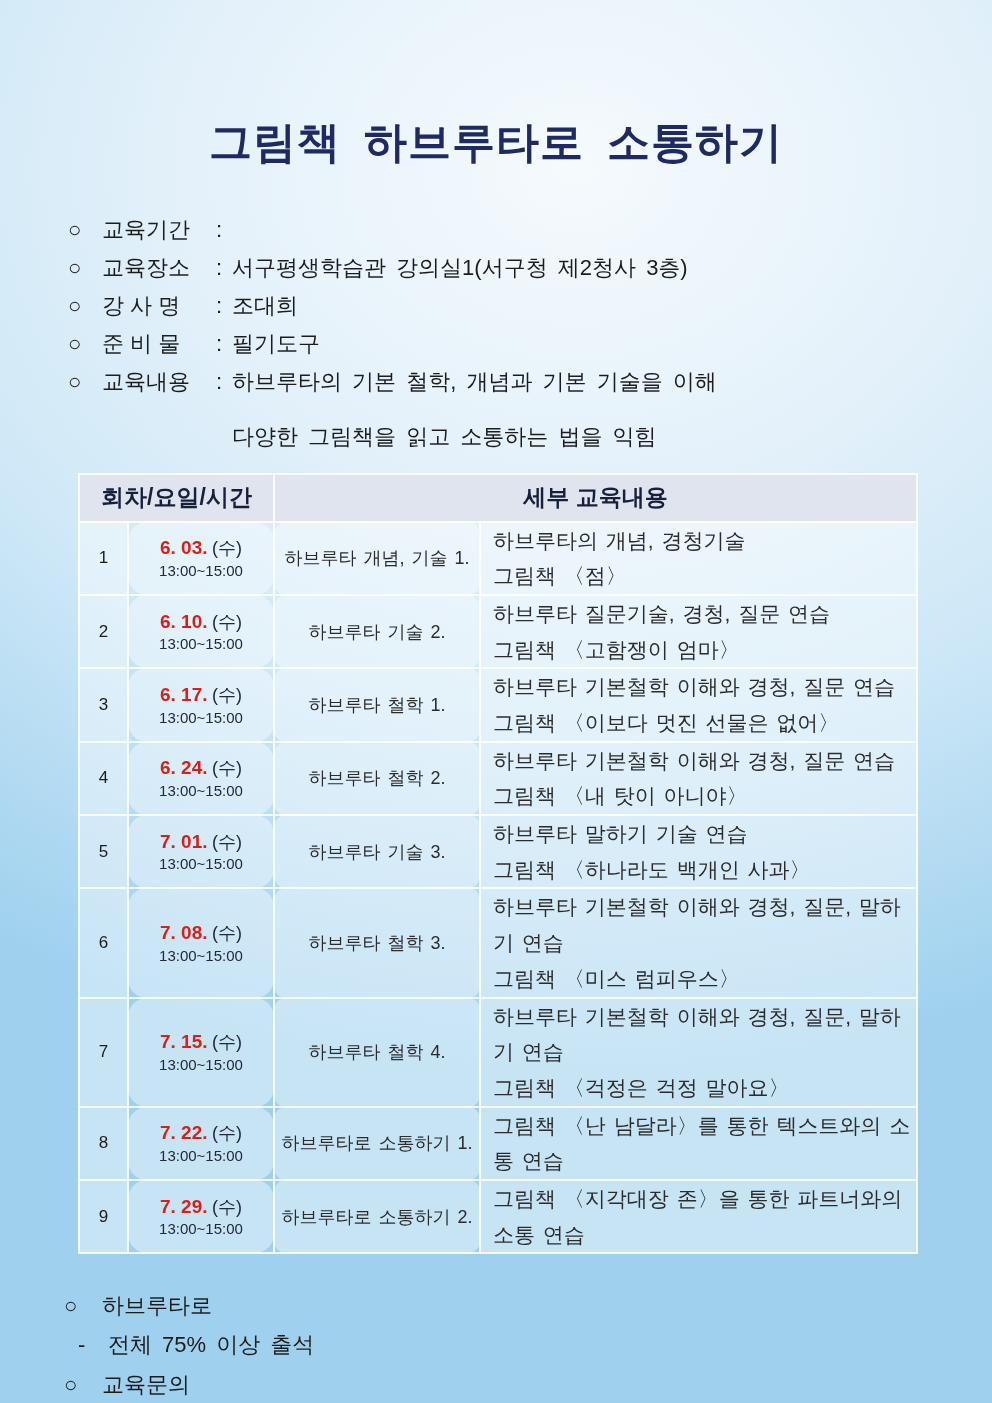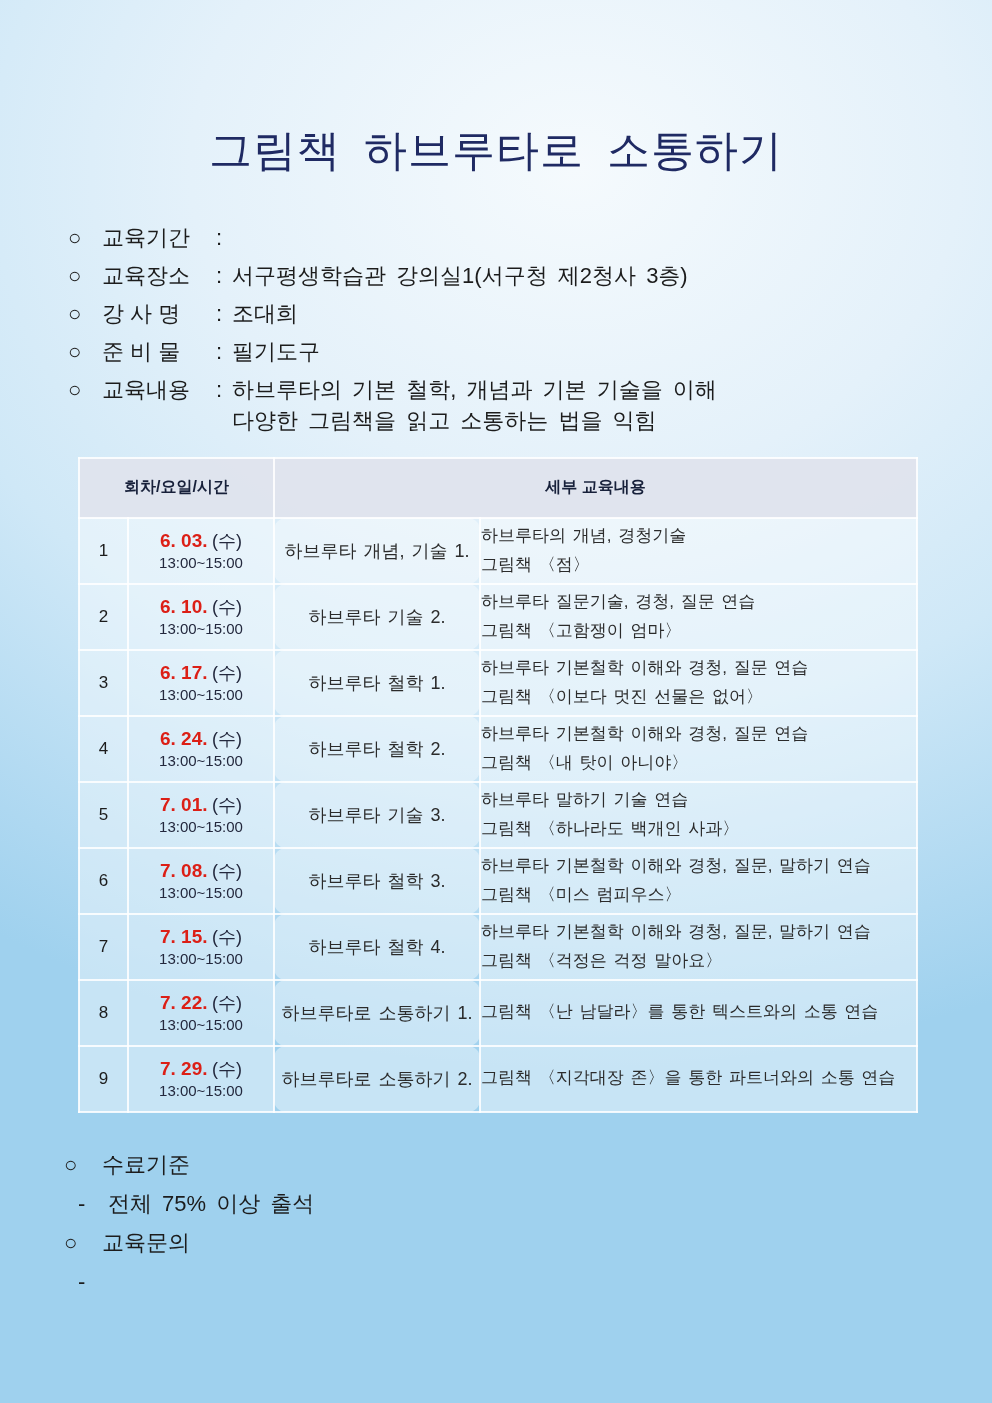--- a/index.html
+++ b/index.html
@@ -17,71 +17,71 @@
   
   .header-block { padding-top: 102px; text-align: center; }
   .subtitle {
     font-size: 23px;
     font-weight: bold;
     color: #2633c4;
     letter-spacing: 0.5px;
     word-spacing: 7px;
   }
   .main-title {
-    margin-top: 20px;
+    margin-top: 12px;
     font-size: 43px;
-    font-weight: 400;
+    font-weight: 700;
     color: #1f2a63;
     letter-spacing: 1px;
     word-spacing: 10px;
   }
 
   
   .info-list { margin: 46px 0 0 68px; font-size: 22px; }
   .info-item { display: flex; align-items: flex-start; margin-bottom: 15px; line-height: 1.05; }
   .bullet { width: 34px; color: #222; flex: none; }
   .info-label { width: 104px; flex: none; }
   .info-colon { width: 26px; text-align: center; flex: none; }
   .info-value { word-spacing: 4px; }
   .info-value.red { color: #dc1f16; }
-  .info-value .line2 { margin-top: 8px; }
+  .info-value .line2 { margin-top: 32px; }
 
   
   table.schedule {
     margin: 24px 0 0 78px;
     width: 838px;
     border-collapse: collapse;
     border: 2px solid #4f6d8f;
     table-layout: fixed;
   }
   .schedule th, .schedule td {
     border: 2px solid rgba(255,255,255,0.85);
     vertical-align: middle;
   }
   .schedule thead th {
-    height: 60px;
+    height: 48px;
     background: rgba(223,227,237,0.92);
-    font-size: 16px;
+    font-size: 23px;
     font-weight: bold;
     color: #17203a;
     text-align: center;
   }
   .schedule tbody tr { height: 66px; }
   .schedule tbody td { background: rgba(255,255,255,0.42); }
   .col-no   { width: 49px; }
   .col-date { width: 146px; }
   .col-subj { width: 206px; }
   .col-cont { width: 437px; }
   .c-no { text-align: center; font-size: 17px; color: #1c1c1c; }
-  .c-date { text-align: center; line-height: 1.35; }
+  .c-date { text-align: center; line-height: 1.35; border-radius: 19px; }
   .c-date .date-red { color: #dc1f16; font-weight: bold; font-size: 19px; }
   .c-date .weekday  { color: #23283d; font-size: 18px; }
   .c-date .time { font-size: 15px; color: #23283d; }
   .c-subj { text-align: center; font-size: 18px; color: #2b2b2b; word-spacing: 2px; border-radius: 12px; }
-  .c-cont { font-size: 17px; color: #2b2b2b; word-spacing: 2px; }
+  .c-cont { font-size: 21px; color: #2b2b2b; padding-left: 12px; word-spacing: 2px; }
   .c-cont div { line-height: 1.7; }
 
   
   .footer-block { margin: 40px 0 0 64px; font-size: 22px; }
   .footer-line { display: flex; align-items: flex-start; margin-bottom: 16px; line-height: 1.05; }
   .footer-line .bullet { width: 38px; }
   .footer-line.sub { padding-left: 14px; }
   .footer-line.sub .dash { width: 30px; flex: none; }
   .footer-text { word-spacing: 4px; }
 </style>
@@ -252,21 +252,21 @@
       <td class="c-cont">
         <div>그림책 〈지각대장 존〉을 통한 파트너와의 소통 연습</div>
       </td>
     </tr>
   </tbody>
 </table>
 
 <div class="footer-block">
   <div class="footer-line">
     <span class="bullet">○</span>
-    <span class="footer-text">수료기준</span>
+    <span class="footer-text">하브루타로</span>
   </div>
   <div class="footer-line sub">
     <span class="dash">-</span>
     <span class="footer-text">전체 75% 이상 출석</span>
   </div>
   <div class="footer-line">
     <span class="bullet">○</span>
     <span class="footer-text">교육문의</span>
   </div>
   <div class="footer-line sub">

